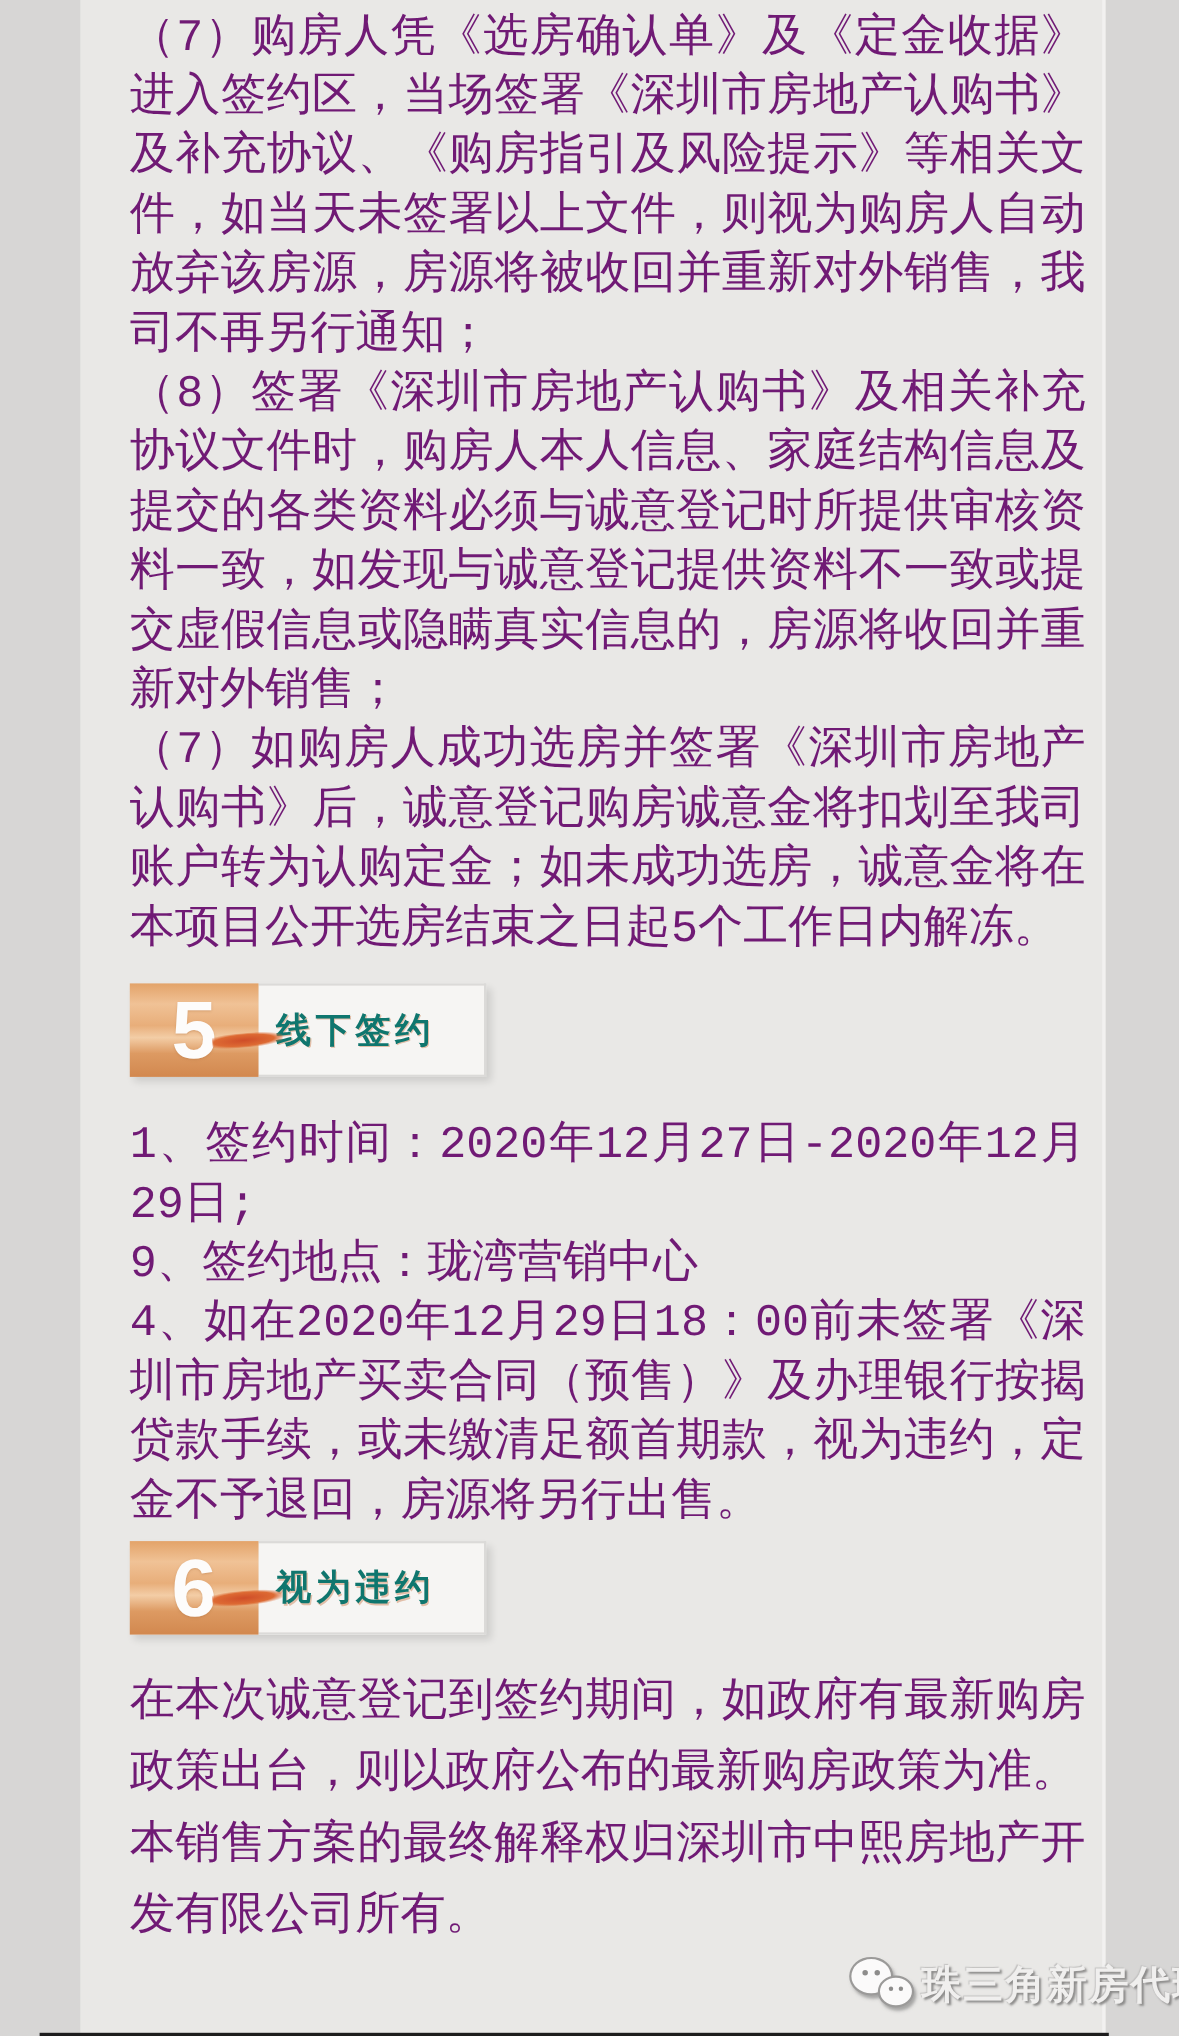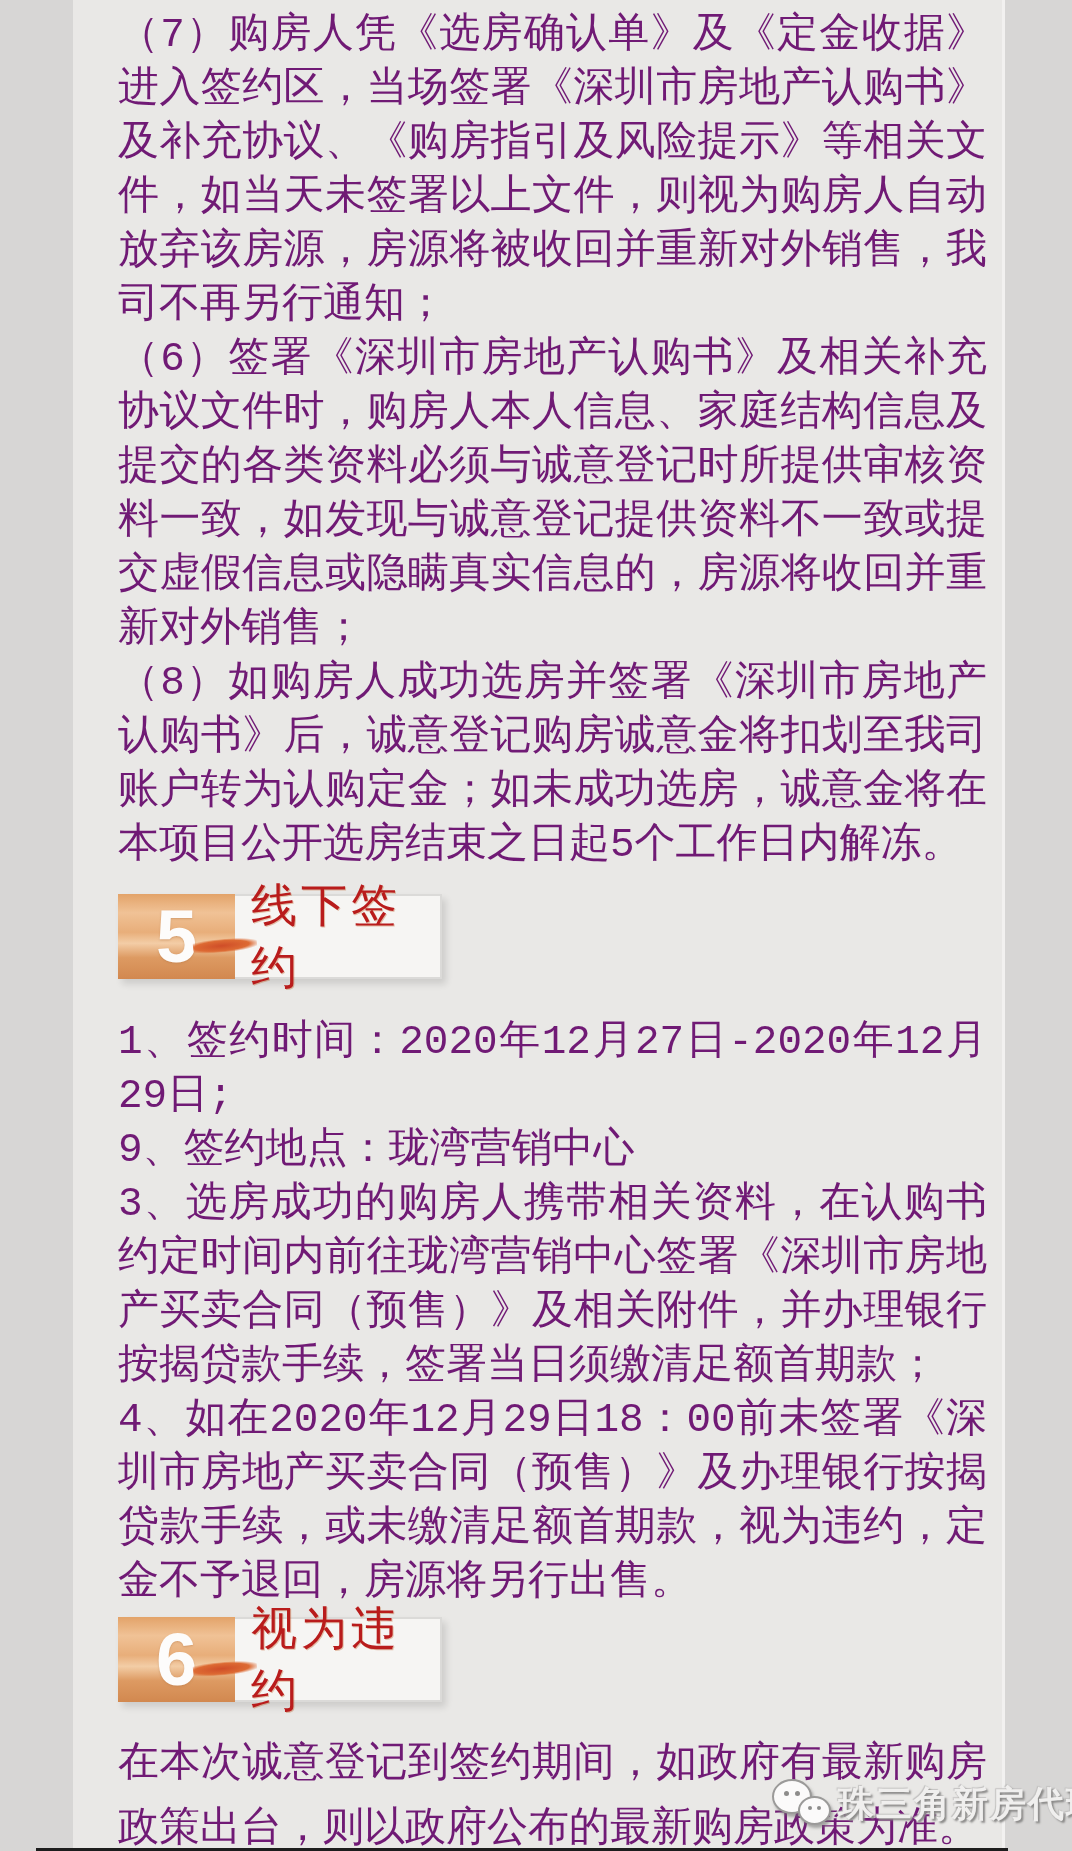--- a/index.html
+++ b/index.html
@@ -62,23 +62,23 @@
   .label-box{
     flex:1;
     background:#f6f5f3;
     border:2px solid #dbdad8;
     border-left:none;
     box-sizing:border-box;
     display:flex;align-items:center;
     padding-left:16px;
   }
   .label{
-    color:#b91c1c;
-    font-size:46px;
-    font-weight:normal;
+    color:#0f766e;
+    font-size:32px;
+    font-weight:bold;
     letter-spacing:4px;
     text-shadow:1px 1px 0 rgba(190,90,30,.35);
   }
   .sec6-para{line-height:65px;}
   .sec6-block{margin-top:30px;}
   .watermark{
     position:absolute;
     left:770px;top:1779px;
     display:flex;align-items:center;
     z-index:5;
@@ -114,37 +114,36 @@
   }
 </style>
 </head>
 <body>
 
 <div class="page">
 
   <div class="content">
 
     <p class="para">（7）购房人凭《选房确认单》及《定金收据》进入签约区，当场签署《深圳市房地产认购书》及补充协议、《购房指引及风险提示》等相关文件，如当天未签署以上文件，则视为购房人自动放弃该房源，房源将被收回并重新对外销售，我司不再另行通知；</p>
-    <p class="para">（6）签署《深圳市房地产认购书》及相关补充协议文件时，购房人本人信息、家庭结构信息及提交的各类资料必须与诚意登记时所提供审核资料一致，如发现与诚意登记提供资料不一致或提交虚假信息或隐瞒真实信息的，房源将收回并重新对外销售；</p>
-    <p class="para">（8）如购房人成功选房并签署《深圳市房地产认购书》后，诚意登记购房诚意金将扣划至我司账户转为认购定金；如未成功选房，诚意金将在本项目公开选房结束之日起5个工作日内解冻。</p>
+    <p class="para">（8）签署《深圳市房地产认购书》及相关补充协议文件时，购房人本人信息、家庭结构信息及提交的各类资料必须与诚意登记时所提供审核资料一致，如发现与诚意登记提供资料不一致或提交虚假信息或隐瞒真实信息的，房源将收回并重新对外销售；</p>
+    <p class="para">（7）如购房人成功选房并签署《深圳市房地产认购书》后，诚意登记购房诚意金将扣划至我司账户转为认购定金；如未成功选房，诚意金将在本项目公开选房结束之日起5个工作日内解冻。</p>
 
     <div class="section-header header5">
       <div class="num-box">
         <span class="num">5</span>
         <span class="brush"></span>
       </div>
       <div class="label-box">
         <span class="label">线下签约</span>
       </div>
     </div>
 
     <div class="list">
       <p class="para">1、签约时间：2020年12月27日-2020年12月29日;</p>
       <p class="para">9、签约地点：珑湾营销中心</p>
-      <p class="para">3、选房成功的购房人携带相关资料，在认购书约定时间内前往珑湾营销中心签署《深圳市房地产买卖合同（预售）》及相关附件，并办理银行按揭贷款手续，签署当日须缴清足额首期款；</p>
       <p class="para">4、如在2020年12月29日18：00前未签署《深圳市房地产买卖合同（预售）》及办理银行按揭贷款手续，或未缴清足额首期款，视为违约，定金不予退回，房源将另行出售。</p>
     </div>
 
     <div class="section-header header6">
       <div class="num-box">
         <span class="num">6</span>
         <span class="brush"></span>
       </div>
       <div class="label-box">
         <span class="label">视为违约</span>

